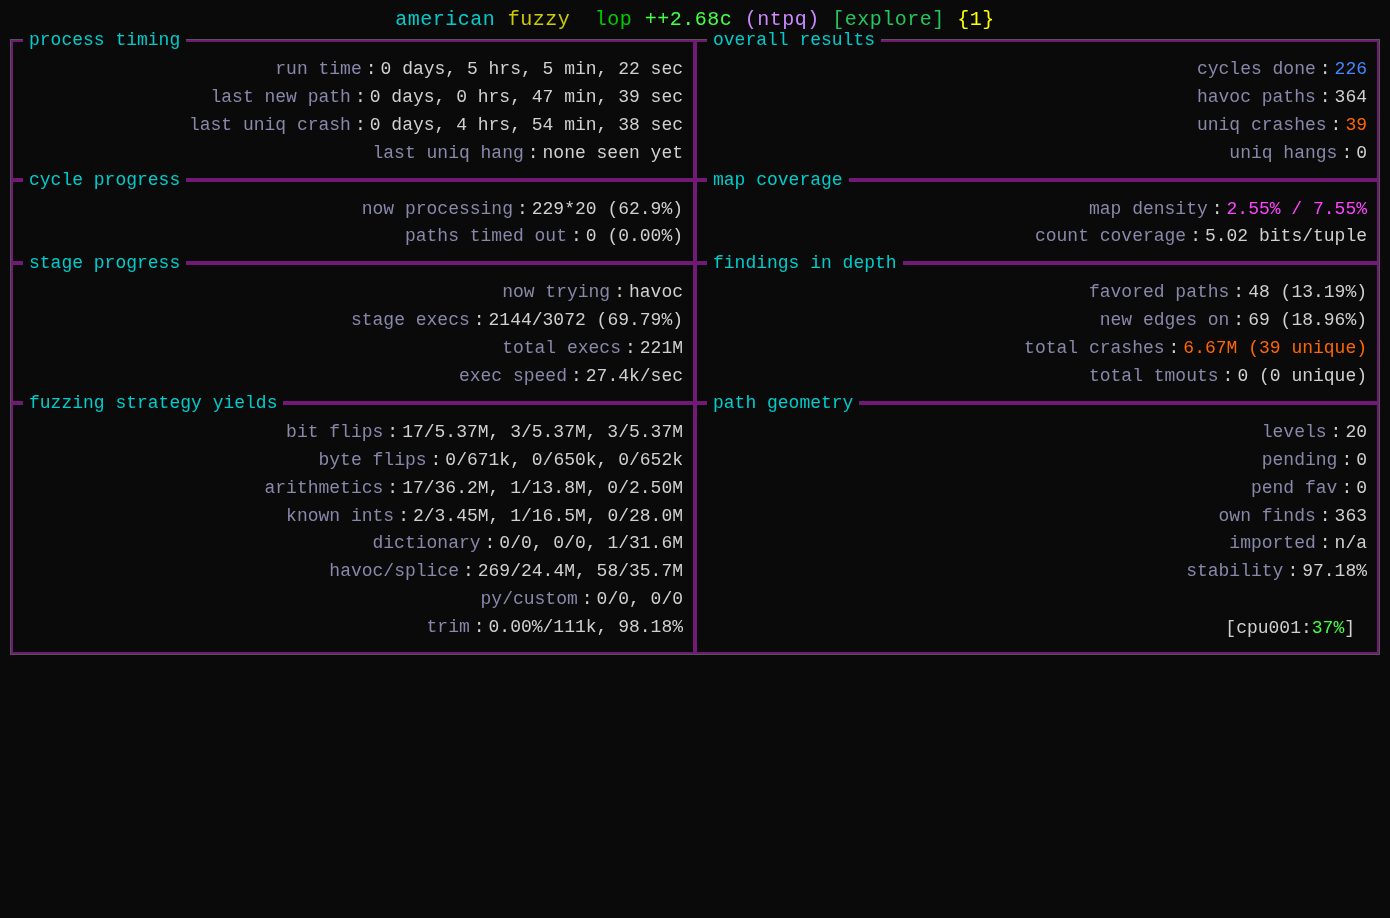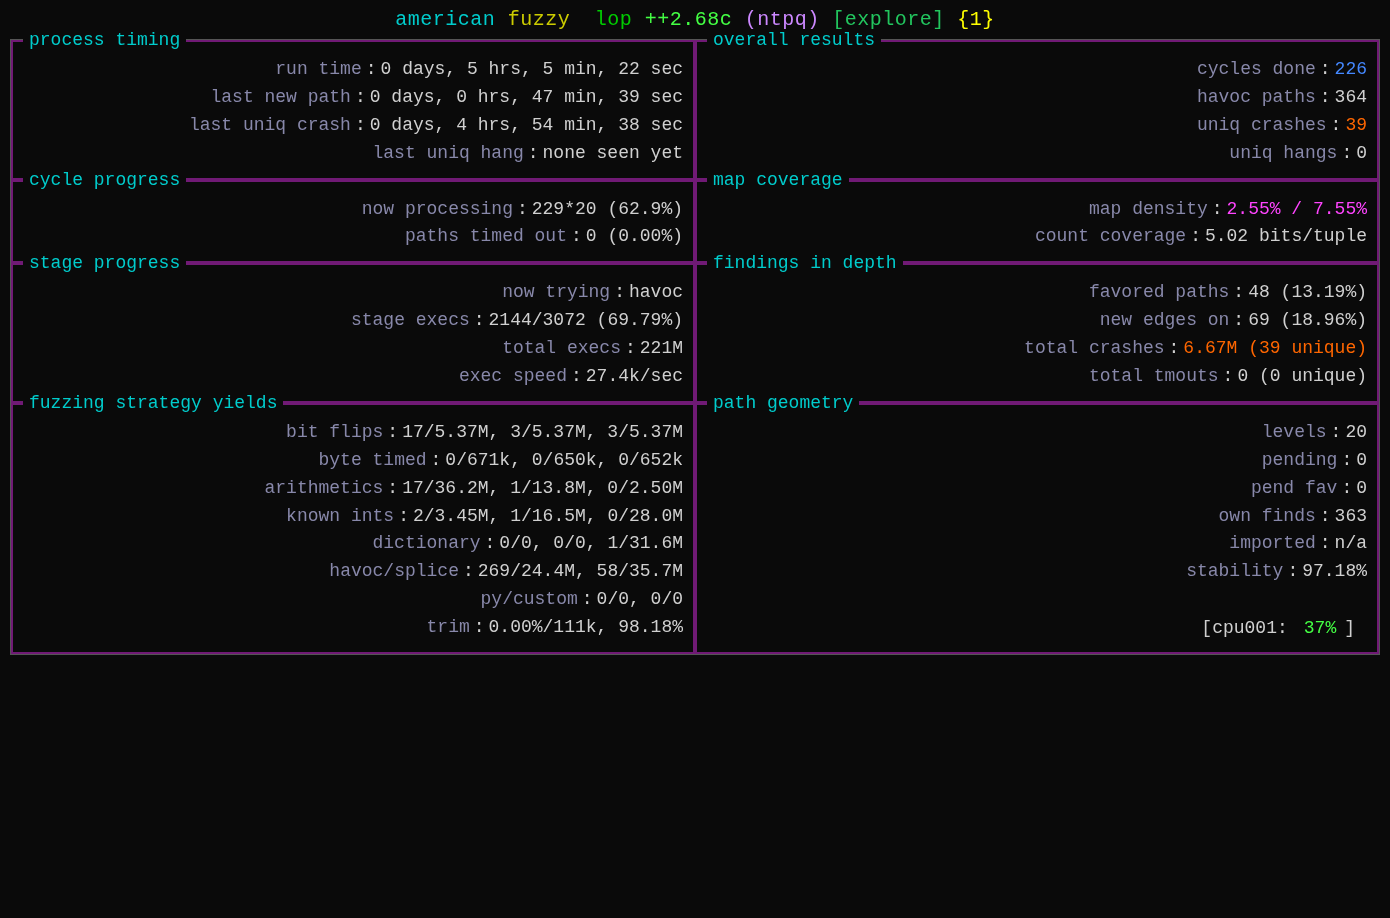--- a/index.html
+++ b/index.html
@@ -80,21 +80,20 @@
     .title-version { color: #44ff44; }
     .title-target { color: #cc88ff; }
     .title-mode { color: #22c55e; }
     .title-num { color: #ffff00; }
 
     .bottom-row {
       display: flex;
       justify-content: flex-end;
       padding-right: 12px;
       padding-top: 4px;
-      gap: 8px;
     }
   </style>
 </head>
 <body>
 
 <div class="title-bar">
   <span class="title-american">american</span>
   <span> </span>
   <span class="title-fuzzy">fuzzy</span>
   <span> </span>
@@ -249,21 +248,21 @@
 
   <div class="panel">
     <div class="panel-title cyan">fuzzing strategy yields</div>
     <div class="panel-content">
       <div class="row">
         <span class="label">bit flips</span>
         <span class="sep"> : </span>
         <span class="val">17/5.37M, 3/5.37M, 3/5.37M</span>
       </div>
       <div class="row">
-        <span class="label">byte timed</span>
+        <span class="label">byte flips</span>
         <span class="sep"> : </span>
         <span class="val">0/671k, 0/650k, 0/652k</span>
       </div>
       <div class="row">
         <span class="label">arithmetics</span>
         <span class="sep"> : </span>
         <span class="val">17/36.2M, 1/13.8M, 0/2.50M</span>
       </div>
       <div class="row">
         <span class="label">known ints</span>

